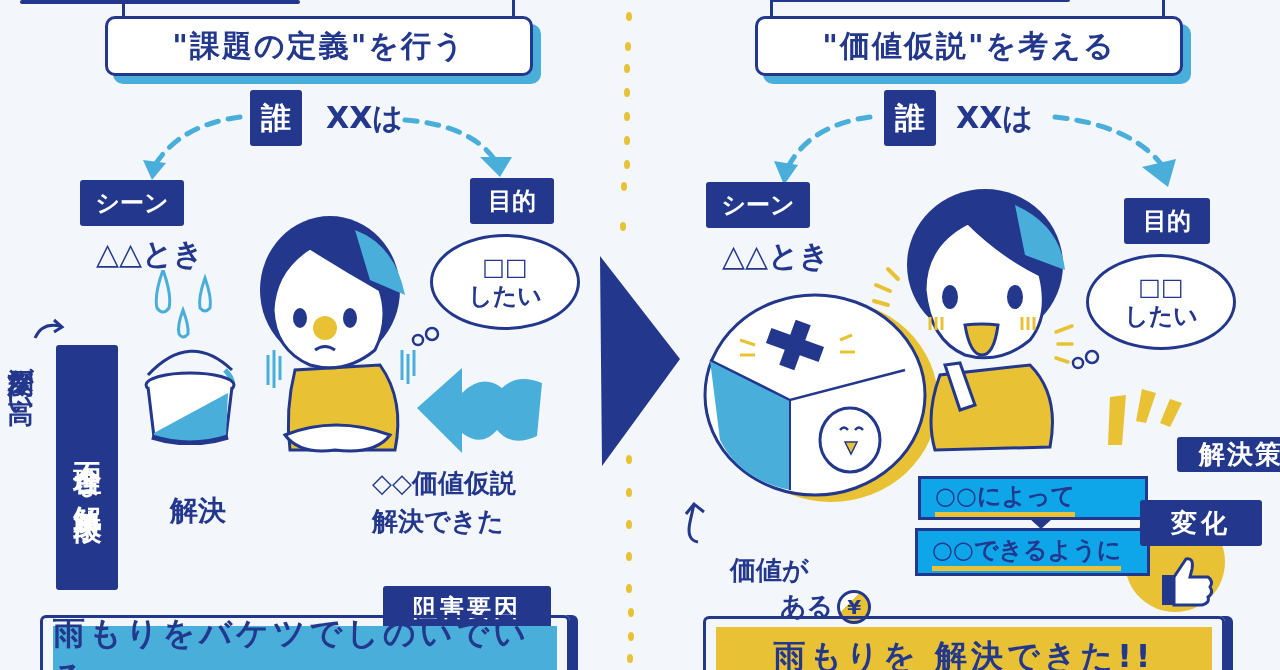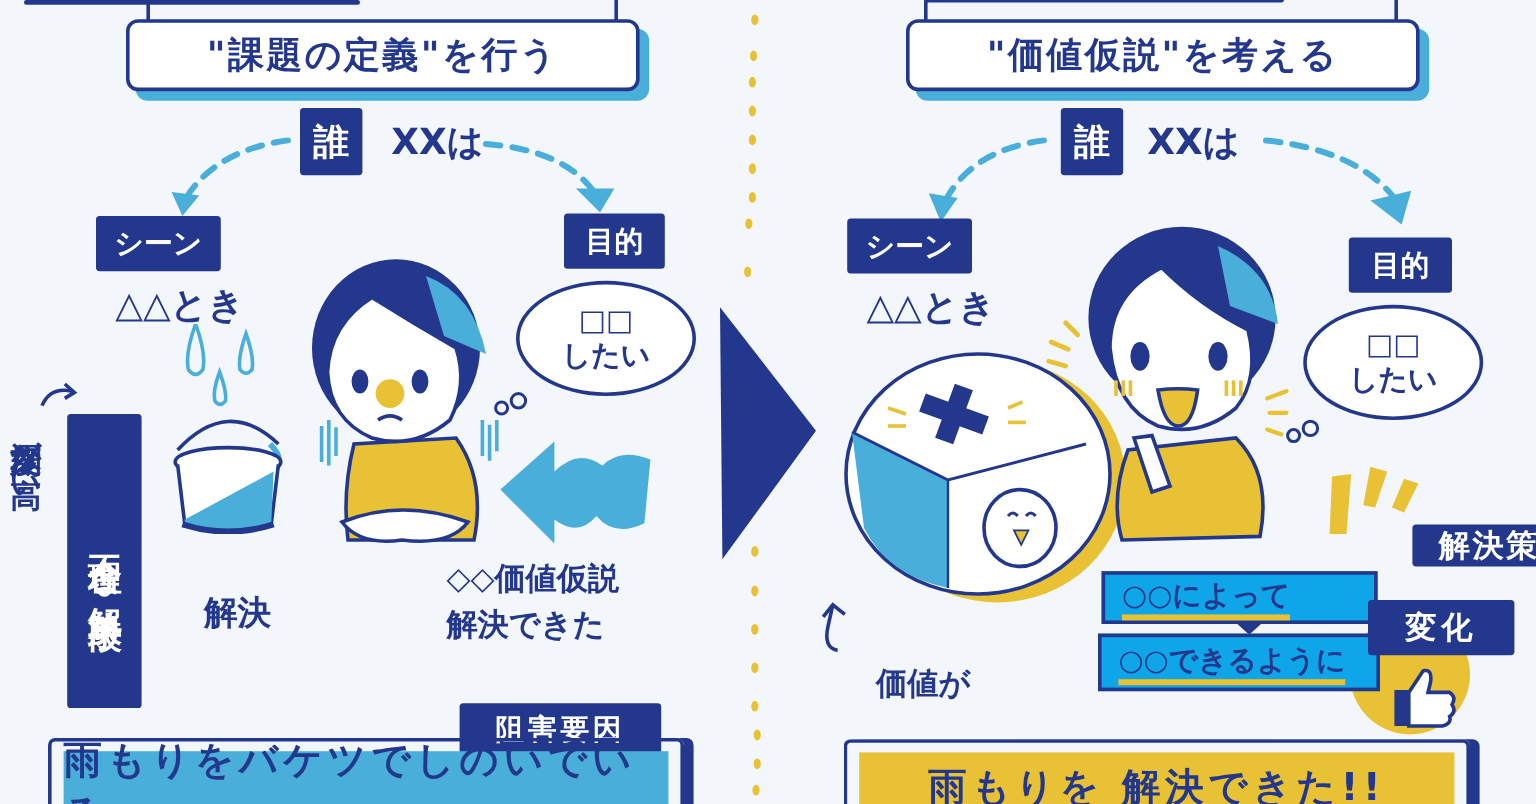--- a/index.html
+++ b/index.html
@@ -300,20 +300,26 @@
       <polygon points="70,14 82,18 70,42 60,38"></polygon>
     </g>
   </svg>
 
   <svg class="abs" style="left:684px; top:500px;" width="30" height="45">
     <path d="M14 42 Q2 40 6 22 L10 4" stroke="#23388c" stroke-width="3" fill="none"></path>
     <path d="M2 14 L10 4 L20 12" stroke="#23388c" stroke-width="3" fill="none"></path>
   </svg>
   <div class="abs hand" style="left:730px; top:552px; font-size:26px; line-height:1.4;">
     <div>価値が</div>
+    <div style="padding-left:50px; display:flex; align-items:center; gap:4px;">
+      <span>ある</span>
+      <span style="display:inline-flex; width:34px; height:34px; border:3px solid #23388c; border-radius:50%; background:linear-gradient(135deg,#fff 35%,#e8c234 35%); align-items:center; justify-content:center; font-size:20px;">
+        <span>¥</span>
+      </span>
+    </div>
   </div>
 
   <div class="abs" style="left:1125px; top:512px; width:100px; height:100px; border-radius:50%; background:#e8c234;"></div>
   <div class="outline-box" style="left:918px; top:476px; width:230px; height:44px;">
     <span class="underline-yellow">○○によって</span>
   </div>
   <svg class="abs" style="left:1030px; top:519px;" width="22" height="10">
     <polygon points="0,0 22,0 11,10" fill="#23388c"></polygon>
   </svg>
   <div class="outline-box" style="left:915px; top:528px; width:235px; height:48px;text-align:right;">

